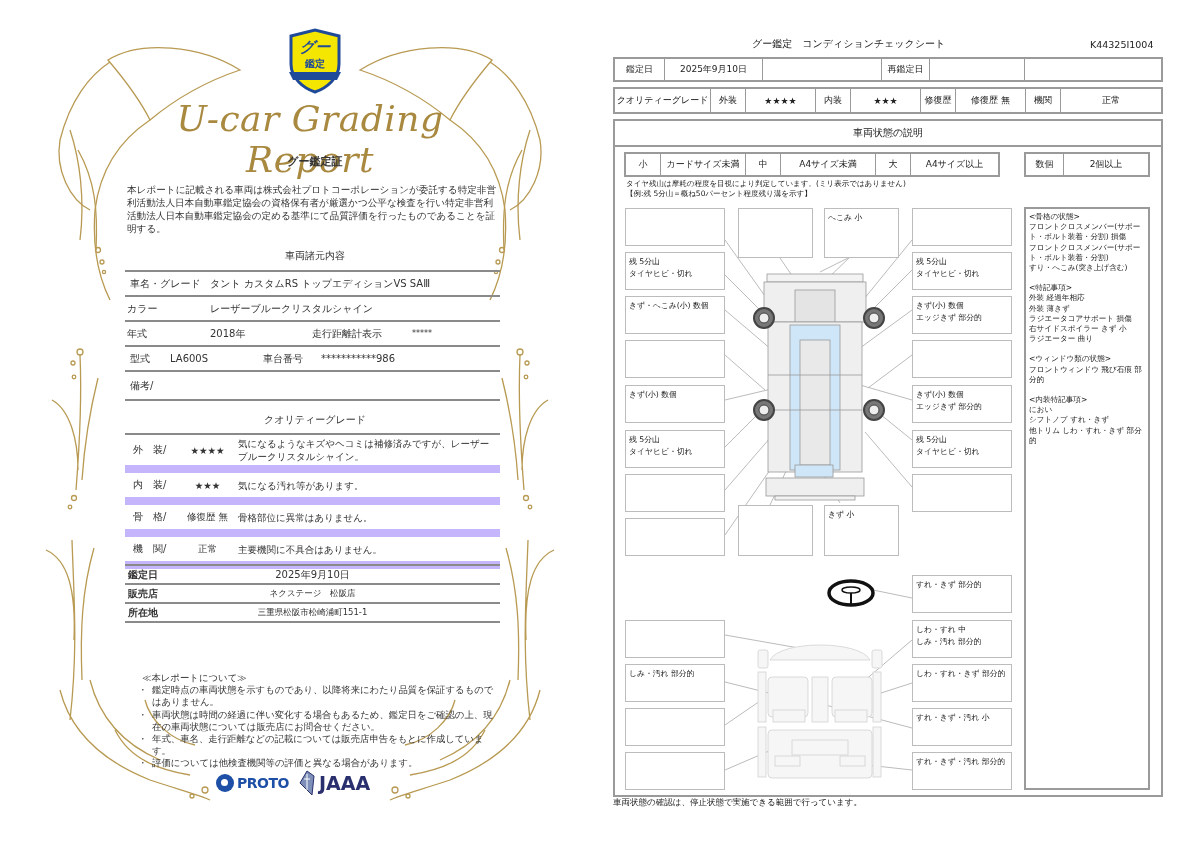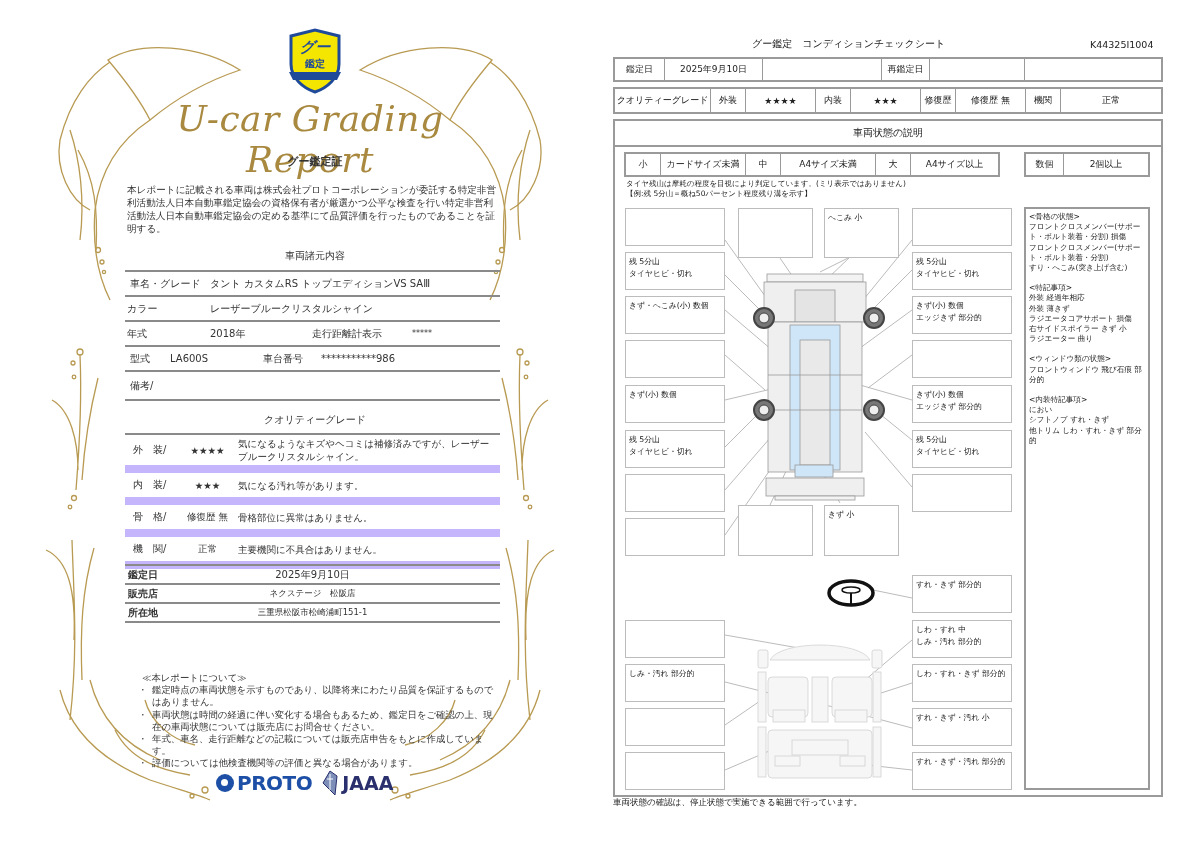--- a/index.html
+++ b/index.html
@@ -42,21 +42,21 @@
   .info-row .val { flex: 1; text-align: center; padding-right: 85px; }
   .info-row .val.small { font-size: 8.5px; }
 
   .notes { position: absolute; left: 138px; top: 632px; width: 360px; font-family: "DejaVu Serif", serif; font-size: 9.4px; line-height: 12.2px; color: #333; margin-top: 40px; }
   .notes .nt { margin-left: 4px; }
   .notes ul { list-style: none; }
   .notes li { position: relative; padding-left: 14px; }
   .notes li::before { content: "・"; position: absolute; left: 0; }
 
   .logos { position: absolute; left: 216px; top: 770px; display: flex; align-items: center; gap: 10px; }
-  .logo-proto { display: flex; align-items: center; color: #1d4fa6; font-weight: bold; font-size: 20px; letter-spacing: -0.5px; }
+  .logo-proto { display: flex; align-items: center; color: #1d4fa6; font-weight: bold; font-size: 14px; letter-spacing: -0.5px; }
   .logo-proto .p-mark { width: 18px; height: 18px; border-radius: 50%; background: #1d4fa6; margin-right: 3px; position: relative; }
   .logo-proto .p-mark::after { content: ""; position: absolute; left: 5px; top: 5px; width: 7px; height: 7px; border-radius: 50%; background: #fff; }
   .logo-jaaa { display: flex; align-items: center; color: #2a2f6e; font-weight: bold; font-size: 19px; }
   .logo-jaaa .j-mark { width: 16px; height: 26px; margin-right: 4px; }
 
   
   .sheet-title { position: absolute; left: 752px; top: 37px; font-size: 10px; color: #222; }
   .sheet-id { position: absolute; left: 1090px; top: 39px; font-size: 9.5px; color: #222; }
 
   .tbl { position: absolute; border: 2px solid #9a9a9a; display: flex; }

